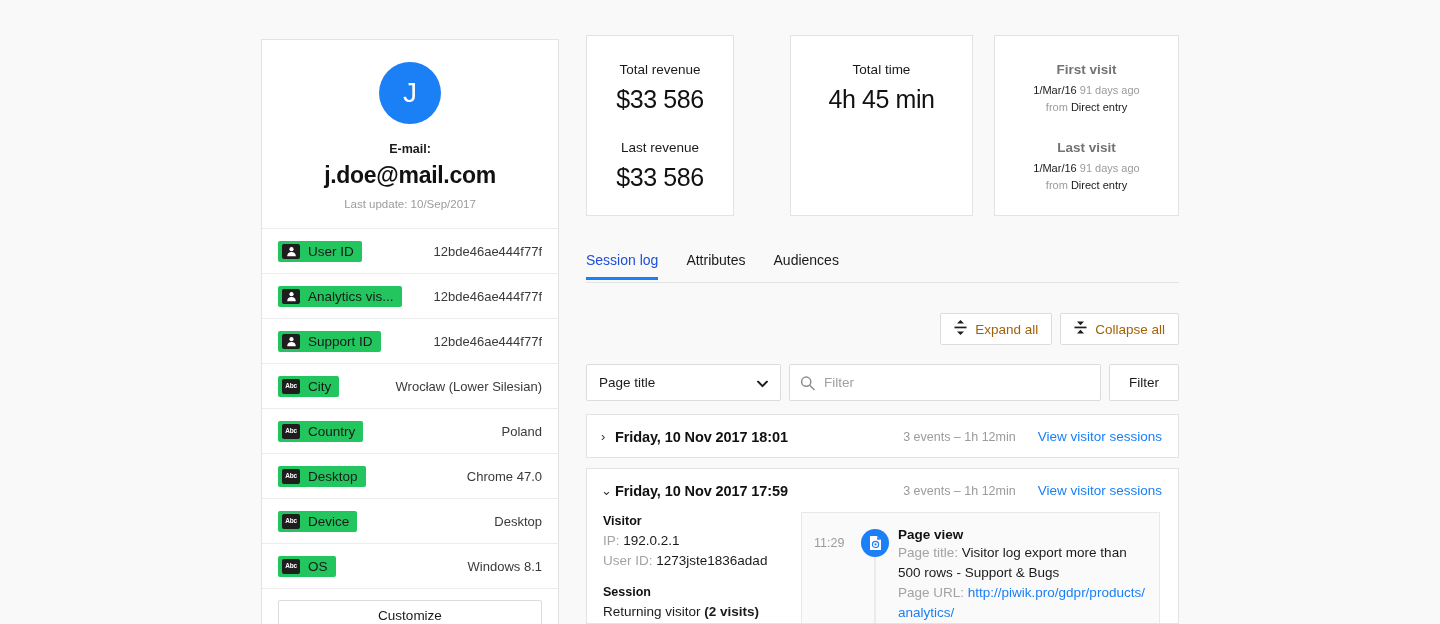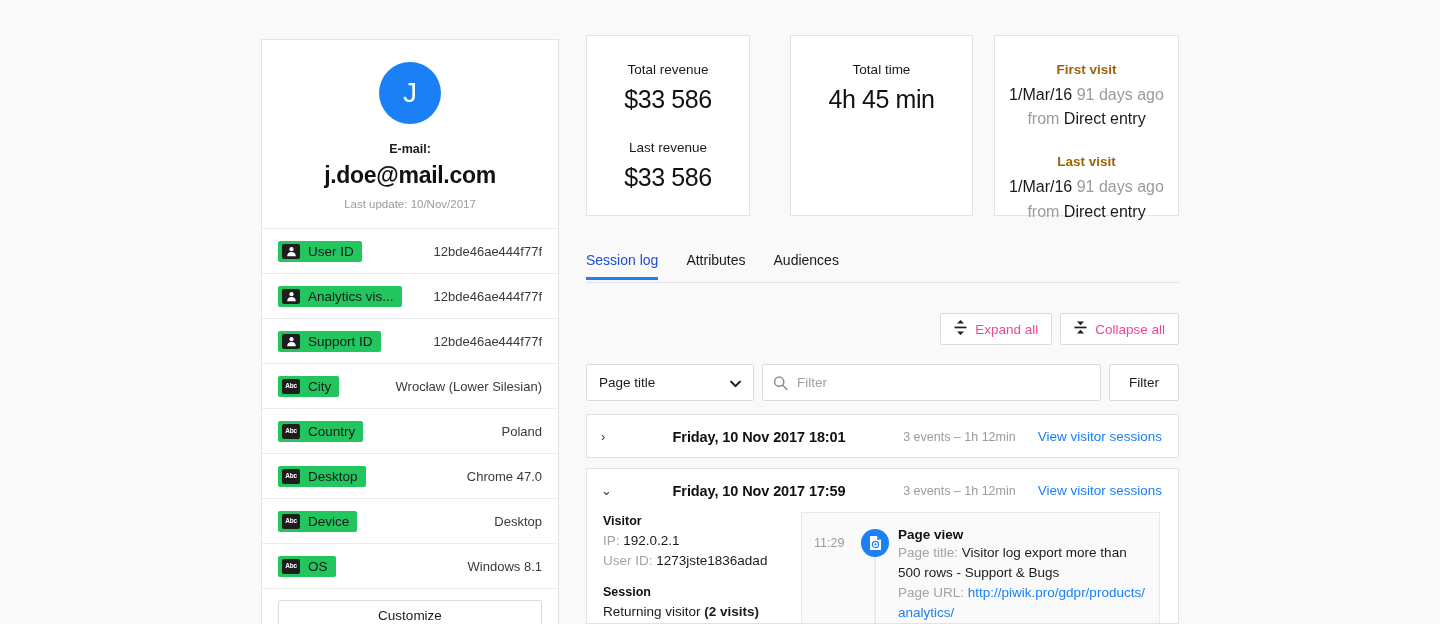--- a/index.html
+++ b/index.html
@@ -59,33 +59,33 @@
     background: #fff; border: 1px solid #dcdcdc; border-radius: 2px;
     cursor: pointer;
   }
 
   
   .stat-card {
     position: absolute; top: 35px;
     background: #fff; border: 1px solid #e3e3e3;
     text-align: center;
   }
-  #card-revenue { left: 586px; width: 164px; height: 181px; }
+  #card-revenue { left: 586px; width: 148px; height: 181px; }
   #card-time    { left: 790px; width: 183px; height: 181px; }
   #card-visits  { left: 994px; width: 185px; height: 181px; }
 
   .stat-label { font-size: 13.5px; color: #1a1a1a; }
   .stat-value { font-size: 25px; font-weight: 400; color: #111; letter-spacing: -0.4px; }
   .stat-block-1 { padding-top: 26px; }
   .stat-block-1 .stat-value { margin-top: 8px; }
   .stat-block-2 { padding-top: 26px; }
   .stat-block-2 .stat-value { margin-top: 8px; }
 
-  .visit-title { font-size: 13.5px; font-weight: 700; color: #a16207; }
-  .visit-line { font-size: 16px; color: #9b9b9b; margin-top: 6px; line-height: 1.45; }
+  .visit-title { font-size: 13.5px; font-weight: 700; color: #737373; }
+  .visit-line { font-size: 11px; color: #9b9b9b; margin-top: 6px; line-height: 1.45; }
   .visit-line strong { color: #1a1a1a; font-weight: 400; }
   .visit-block-1 { padding-top: 26px; }
   .visit-block-2 { padding-top: 24px; }
 
   
   .tabs {
     position: absolute; left: 586px; top: 252px; width: 593px;
     height: 31px; border-bottom: 1px solid #e3e3e3;
     display: flex; align-items: flex-start; gap: 28px;
   }
@@ -101,30 +101,30 @@
 
   
   .bulk-actions {
     position: absolute; top: 313px; right: 261px;
     display: flex; gap: 8px;
   }
   .bulk-btn {
     display: flex; align-items: center; gap: 8px;
     height: 32px; padding: 0 13px;
     background: #fff; border: 1px solid #dcdcdc; border-radius: 2px;
-    font-size: 13.5px; color: #ec4899; cursor: pointer;
+    font-size: 13.5px; color: #a16207; cursor: pointer;
   }
 
   
   .filter-bar {
     position: absolute; left: 586px; top: 364px; width: 593px; height: 37px;
     display: flex; gap: 8px;
   }
   .select-box {
-    position: relative; width: 168px; height: 37px;
+    position: relative; width: 195px; height: 37px;
     background: #fff; border: 1px solid #dcdcdc; border-radius: 2px;
     display: flex; align-items: center; padding: 0 12px;
     font-size: 13.5px; color: #1a1a1a; cursor: pointer;
   }
   .select-box .chev { position: absolute; right: 12px; top: 50%; transform: translateY(-50%); }
   .search-box {
     position: relative; flex: 1; height: 37px;
     background: #fff; border: 1px solid #dcdcdc; border-radius: 2px;
     display: flex; align-items: center; padding: 0 10px 0 34px;
   }
@@ -145,21 +145,21 @@
   .session { position: absolute; left: 586px; width: 593px;
     background: #fff; border: 1px solid #e3e3e3; }
   #session-0 { top: 414px; height: 44px; }
   #session-1 { top: 468px; min-height: 156px; }
 
   .session-head {
     display: flex; align-items: center; height: 43px; padding: 0 16px 0 14px;
     cursor: pointer;
   }
   .caret { width: 14px; font-size: 13px; color: #333; flex: 0 0 14px; }
-  .session-date { font-size: 14.5px; font-weight: 700; color: #111; flex: 1; letter-spacing: -0.1px; text-align: center; }
+  .session-date { font-size: 14.5px; font-weight: 700; color: #111; flex: 1; letter-spacing: -0.1px; }
   .session-meta { font-size: 12.5px; color: #9b9b9b; margin-right: 22px; white-space: nowrap; }
   .session-link { font-size: 13.5px; color: #1b7ff5; cursor: pointer; white-space: nowrap; }
 
   .session-body { display: flex; padding: 0 0 0 16px; }
   .session-info { width: 198px; padding-top: 2px; flex: 0 0 198px; }
   .info-title { font-size: 12.5px; font-weight: 700; color: #111; margin-bottom: 3px; }
   .info-line { font-size: 13.5px; color: #1a1a1a; line-height: 1.5; }
   .info-line .k { color: #a3a3a3; }
   .info-gap { height: 13px; }
   .info-line b { font-weight: 700; }
@@ -189,21 +189,21 @@
 </head>
 <body>
 
 <div class="page">
 
   <div class="profile-card">
     <div class="profile-head">
       <div class="avatar">J</div>
       <div class="email-label">E-mail:</div>
       <div class="email-value">j.doe@mail.com</div>
-      <div class="last-update">Last update: 10/Nov/2017</div>
+      <div class="last-update">Last update: 10/Sep/2017</div>
     </div>
     <div class="attr-list" id="attr-list">
         <div class="attr-row">
           <div class="attr-left">
             <span class="type-icon">
               <svg width="11" height="11" viewBox="0 0 11 11">
                 <circle cx="5.5" cy="3.2" r="2.1" fill="#fff"></circle>
                 <path d="M1.2 10.2 C1.2 7.3 3.1 6 5.5 6 C7.9 6 9.8 7.3 9.8 10.2 Z" fill="#fff"></path>
               </svg>
             </span>

